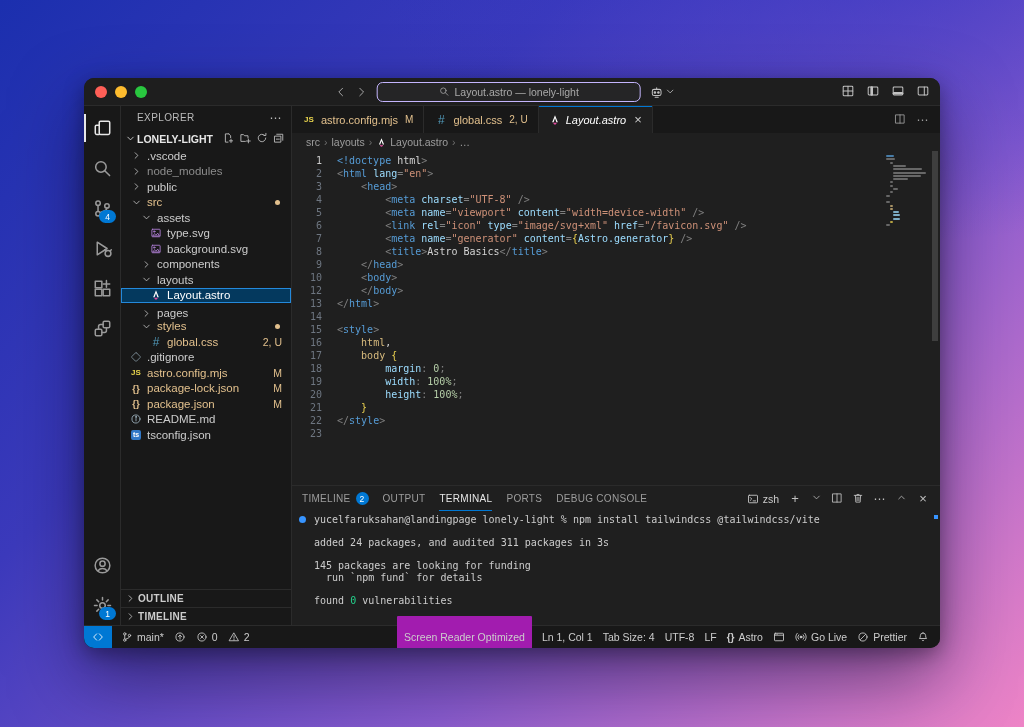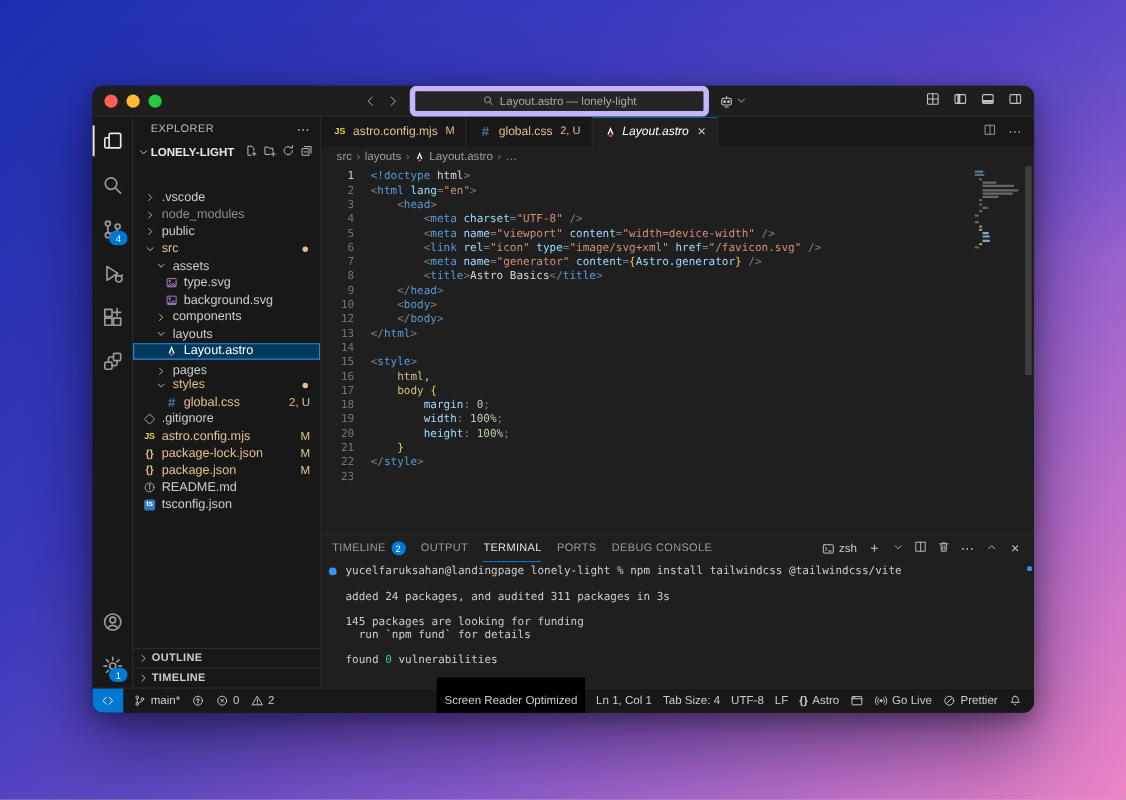--- a/index.html
+++ b/index.html
@@ -16,21 +16,21 @@
     box-shadow:0 30px 70px rgba(10,5,40,.5),0 6px 20px rgba(0,0,0,.35);
     display:flex;flex-direction:column;color:#cccccc;font-size:11px;
   }
   
   .titlebar{height:27px;flex:0 0 27px;background:#1e1e1e;position:relative;display:flex;align-items:center;border-bottom:1px solid #2b2b2b;}
   .lights{position:absolute;left:11px;top:0;bottom:0;display:flex;align-items:center;gap:8px;}
   .tl{width:12px;height:12px;border-radius:50%;}
   .tl.red{background:#ff5f57}.tl.yellow{background:#febc2e}.tl.green{background:#29c73f}
   .tb-center{position:absolute;left:50%;top:0;bottom:0;transform:translateX(-52%);display:flex;align-items:center;gap:9px;}
   .nav-arrow{color:#bdbdbd;display:flex;}
-  .search-pill{width:262px;height:18px;background:#252526;border:5px solid #c4b5fd;border-radius:6px;display:flex;align-items:center;justify-content:center;gap:5px;color:#a9a9a9;font-size:10.5px;}
+  .search-pill{width:262px;height:18px;background:#252526;border:1px solid #c4b5fd;border-radius:6px;display:flex;align-items:center;justify-content:center;gap:5px;color:#a9a9a9;font-size:10.5px;}
   .copilot-wrap{display:flex;align-items:center;gap:1px;color:#c3c3c3;}
   .tb-right{position:absolute;right:10px;top:0;bottom:0;display:flex;align-items:center;gap:11px;color:#c3c3c3;}
   
   .ic{display:inline-flex;width:14px;height:14px;flex:0 0 auto;}
   .ic svg{width:100%;height:100%;fill:none;stroke:currentColor;stroke-width:1.15;stroke-linecap:round;stroke-linejoin:round;}
   .ic.big{width:21px;height:21px}
   .ic.s12{width:12px;height:12px}
   .ic.s11{width:11px;height:11px}
   .tic{display:inline-flex;align-items:center;justify-content:center;width:14px;height:14px;font-weight:bold;flex:0 0 auto;}
   .tic-js{color:#e8d44d;font-size:8px;}
@@ -103,21 +103,21 @@
   .tdeco.dot{background:#3794ff;}
   .tdeco.circle{border:1px solid #8a8a8a;width:6px;height:6px;}
   .cursor{display:inline-block;width:6px;height:10px;border:1px solid #cccccc;vertical-align:-1px;}
   .term-mark{position:absolute;right:2px;top:4px;width:4px;height:4px;background:#3794ff;}
   
   .statusbar{height:22px;flex:0 0 22px;background:#181818;border-top:1px solid #2b2b2b;display:flex;align-items:center;font-size:10.5px;color:#cccccc;}
   .sb-remote{width:28px;align-self:stretch;background:#0078d4;color:#fff;display:flex;align-items:center;justify-content:center;}
   .sb-left{display:flex;align-items:center;gap:10px;padding-left:9px;}
   .sb-right{margin-left:auto;display:flex;align-items:center;gap:10px;padding-right:11px;}
   .sb-item{display:flex;align-items:center;gap:4px;white-space:nowrap;}
-  .sb-boxed{background:#000000;padding:15px 7px;border-radius:1px;}
+  .sb-boxed{background:#a21caf;padding:15px 7px;border-radius:1px;}
 </style>
 </head>
 <body>
 
 <div class="window">
 
   <div class="titlebar">
     <div class="lights">
       <span class="tl red"></span>
       <span class="tl yellow"></span>
@@ -306,21 +306,21 @@
             <span><span class="ic s12">
                 <svg viewBox="0 0 16 16">
                   <rect x="2.5" y="5.5" width="8" height="8"></rect>
                   <path d="M4.5 9.5h4"></path>
                   <path d="M5 3h8v8"></path>
                 </svg>
               </span></span>
           </span>
       </div>
       <div class="tree" id="tree">
-          <div class="trow" style="padding-left: 8px; margin-top: 24px;">
+          <div class="trow" style="padding-left: 8px;">
             <span class="slot">
               <span class="ic s11">
                 <svg viewBox="0 0 16 16">
                   <path d="m6 4 4 4-4 4"></path>
                 </svg>
               </span>
             </span>
             <span class="tlabel">.vscode</span>
             <span class="sp"></span>
           </div>

